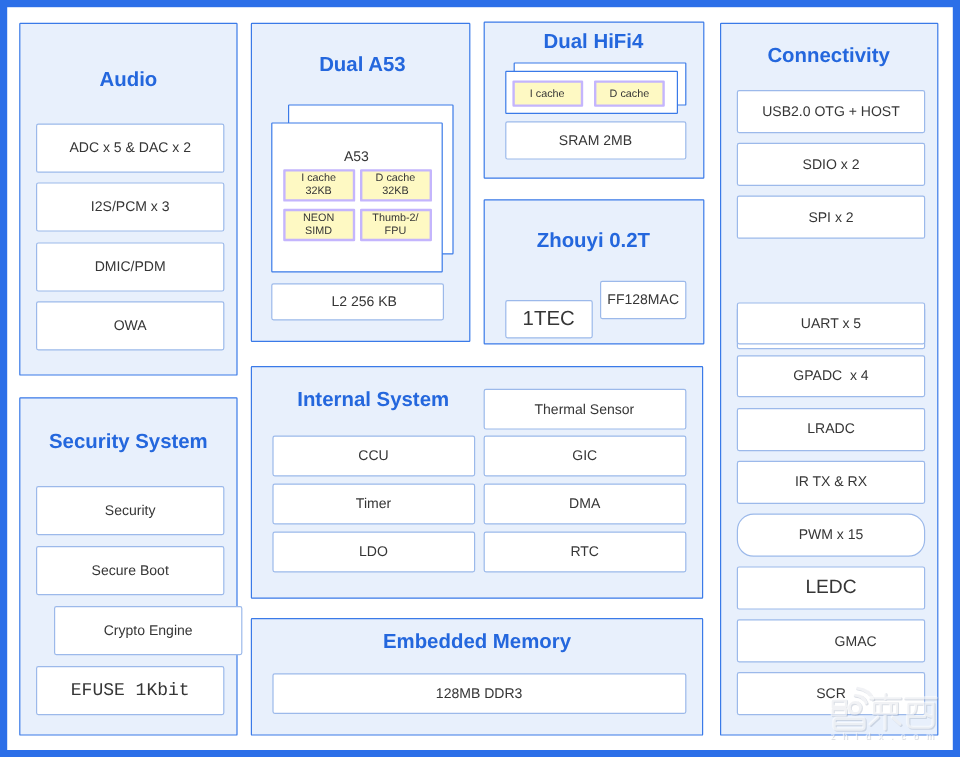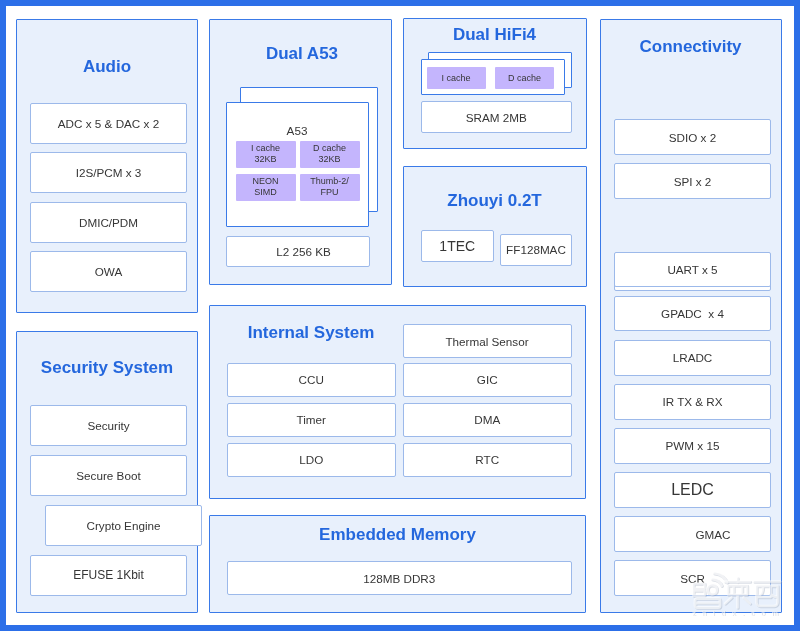--- a/index.html
+++ b/index.html
@@ -5,40 +5,40 @@
 html,body{margin:0;padding:0;background:#fff}
 #page{position:relative;width:800px;height:631px;box-sizing:border-box;
   border:6px solid #2c6fe8;background:#fff;overflow:hidden;
   font-family:"Liberation Sans",sans-serif}
 #page > div{position:absolute;box-sizing:border-box}
 .panel{background:#e8f0fc;border:1.5px solid #3a7ae8;border-radius:1px}
 .title{color:#2467dd;font-weight:bold;text-align:center}
 .box{background:#fff;border:1.5px solid #9cb9ea;border-radius:2px;
   color:#363636;display:flex;align-items:center;justify-content:center;text-align:center}
 .card{background:#fff;border:1.5px solid #3a7ae8;border-radius:1px}
-.sbox{background:#c4b5fd;border:2px solid #c4b5fd;border-radius:1px;
+.sbox{background:#fef9c3;border:2px solid #c4b5fd;border-radius:1px;
   color:#363636;display:flex;align-items:center;justify-content:center;text-align:center}
 .lbl{color:#363636;text-align:center}
 .wm{position:absolute;left:685px;top:566px}
 </style>
 </head>
 <body>
 <div id="page">
 <div class="panel" style="left:10px;top:12.5px;width:182px;height:294px"></div>
 <div class="title" style="left:-49px;top:49.099999999999994px;width:300px;font-size:17px;line-height:24px">Audio</div>
 <div class="box" style="left:24px;top:97px;width:157px;height:41px;font-size:11.7px;">ADC x 5 &amp; DAC x 2</div>
 <div class="box" style="left:24px;top:146px;width:157px;height:41px;font-size:11.7px;">I2S/PCM x 3</div>
 <div class="box" style="left:24px;top:195.5px;width:157px;height:41px;font-size:11.7px;">DMIC/PDM</div>
 <div class="box" style="left:24px;top:244.5px;width:157px;height:41px;font-size:11.7px;">OWA</div>
 <div class="panel" style="left:10px;top:324.5px;width:182px;height:282.5px"></div>
 <div class="title" style="left:-49px;top:349.5px;width:300px;font-size:17px;line-height:24px">Security System</div>
 <div class="box" style="left:24px;top:398.5px;width:157px;height:41px;font-size:11.7px;">Security</div>
 <div class="box" style="left:24px;top:449px;width:157px;height:41px;font-size:11.7px;">Secure Boot</div>
 <div class="box" style="left:39px;top:498.8px;width:157px;height:41px;font-size:11.7px;">Crypto Engine</div>
-<div class="box" style="left:24px;top:548.5px;width:157px;height:41px;font-size:12px;">EFUSE 1Kbit</div>
+<div class="box" style="left:24px;top:548.5px;width:157px;height:41px;font-size:15px;font-family:Liberation Mono, monospace;">EFUSE 1Kbit</div>
 <div class="panel" style="left:203px;top:12.5px;width:182.5px;height:266px"></div>
 <div class="title" style="left:146px;top:35.8px;width:300px;font-size:17px;line-height:24px">Dual A53</div>
 <div class="card" style="left:234px;top:81px;width:137.5px;height:125px;font-size:11.7px;"></div>
 <div class="card" style="left:220px;top:95.5px;width:142.5px;height:125px;font-size:11.7px;"></div>
 
 <div class="lbl" style="left:231px;top:117.5px;width:120px;font-size:11.7px">A53</div>
 <div class="sbox" style="left:229.5px;top:135px;width:60px;height:26.5px;font-size:9px;line-height:11.5px;">I cache<br>32KB</div>
 <div class="sbox" style="left:293.5px;top:135px;width:60px;height:26.5px;font-size:9px;line-height:11.5px;">D cache<br>32KB</div>
 <div class="sbox" style="left:229.5px;top:168px;width:60px;height:26.5px;font-size:9px;line-height:11.5px;">NEON<br>SIMD</div>
 <div class="sbox" style="left:293.5px;top:168px;width:60px;height:26.5px;font-size:9px;line-height:11.5px;">Thumb-2/<br>FPU</div>
@@ -57,32 +57,33 @@
 <div class="box" style="left:220.5px;top:555px;width:345.5px;height:34px;font-size:11.7px;">128MB DDR3</div>
 <div class="panel" style="left:397px;top:11.5px;width:183.5px;height:131.5px"></div>
 <div class="title" style="left:338.5px;top:17.0px;width:300px;font-size:17px;line-height:24px">Dual HiFi4</div>
 <div class="card" style="left:421.5px;top:45.5px;width:144px;height:36.5px;font-size:11.7px;"></div>
 <div class="card" style="left:414.5px;top:52.5px;width:144px;height:36.5px;font-size:11.7px;"></div>
 <div class="sbox" style="left:420.5px;top:60.5px;width:59px;height:22.5px;font-size:9px;">I cache</div>
 <div class="sbox" style="left:489px;top:60.5px;width:59px;height:22.5px;font-size:9px;">D cache</div>
 <div class="box" style="left:414.5px;top:95px;width:151.5px;height:32px;font-size:11.7px;">SRAM 2MB</div>
 <div class="panel" style="left:397px;top:159.5px;width:183.5px;height:121px"></div>
 <div class="title" style="left:338.5px;top:182.7px;width:300px;font-size:17px;line-height:24px">Zhouyi 0.2T</div>
-<div class="box" style="left:414.5px;top:224px;width:73.5px;height:31.5px;font-size:14px;">1TEC</div>
+<div class="box" style="left:414.5px;top:244px;width:73.5px;height:31.5px;font-size:17px;">1TEC</div>
 <div class="box" style="left:494px;top:228px;width:72px;height:31.5px;font-size:11.7px;">FF128MAC</div>
 <div class="panel" style="left:593.5px;top:12.5px;width:182px;height:594.5px"></div>
 <div class="title" style="left:534.5px;top:28.799999999999997px;width:300px;font-size:17px;line-height:24px">Connectivity</div>
+<div class="box" style="left:608px;top:69.2px;width:157px;height:35.8px;font-size:11.7px;">USB2.0 OTG + HOST</div>
 <div class="box" style="left:608px;top:113.3px;width:157px;height:35.8px;font-size:11.7px;">SDIO x 2</div>
 <div class="box" style="left:608px;top:157.4px;width:157px;height:35.8px;font-size:11.7px;">SPI x 2</div>
 <div class="box" style="left:608px;top:201.5px;width:157px;height:35.8px;font-size:11.7px;margin-top:48px;">TWI x 3</div>
 <div class="box" style="left:608px;top:245.6px;width:157px;height:35.8px;font-size:11.7px;">UART x 5</div>
 <div class="box" style="left:608px;top:289.7px;width:157px;height:35.8px;font-size:11.7px;">GPADC&nbsp; x 4</div>
 <div class="box" style="left:608px;top:377.9px;width:157px;height:35.8px;font-size:11.7px;">IR TX &amp; RX</div>
 <div class="box" style="left:608px;top:333.8px;width:157px;height:35.8px;font-size:11.7px;">LRADC</div>
-<div class="box" style="left:608px;top:422.0px;width:157px;height:35.8px;font-size:11.7px;">PWM x 15</div>
+<div class="box" style="left:608px;top:422.0px;width:157px;height:35.8px;font-size:11.7px;border-radius:14px;">PWM x 15</div>
 <div class="box" style="left:608px;top:466.1px;width:157px;height:35.8px;font-size:16px;">LEDC</div>
 <div class="box" style="left:608px;top:510.20000000000005px;width:157px;height:35.8px;font-size:11.7px;padding-left:41px;">GMAC</div>
 <div class="box" style="left:608px;top:554.3px;width:157px;height:35.8px;font-size:11.7px;">SCR</div>
 <svg class="wm" width="92" height="46" viewBox="0 0 92 46">
 <g stroke="#8d99ad" stroke-opacity="0.32" transform="translate(0.9,0.9)">
         <g fill="none" stroke-linecap="round" stroke-linejoin="round">
 <path stroke-width="3" d="M30.5 13.5 a10.5 10.5 0 0 0 -9.5 -6.5 M36 10.5 a16 16 0 0 0 -13 -9.5"></path>
 <circle cx="21" cy="17.5" r="4.6" stroke-width="3.2"></circle>
 <path stroke-width="2.6" d="M2.5 11.5 h11 v5 h-11 z M2.5 18.5 h11 v5 h-11 z"></path>
 <path stroke-width="2.8" d="M6 26.5 h21 a2 2 0 0 1 2 2 v5 a2 2 0 0 1 -2 2 h-21 a2 2 0 0 1 -2 -2 v-5 a2 2 0 0 1 2 -2 z M4 31 h25"></path>

